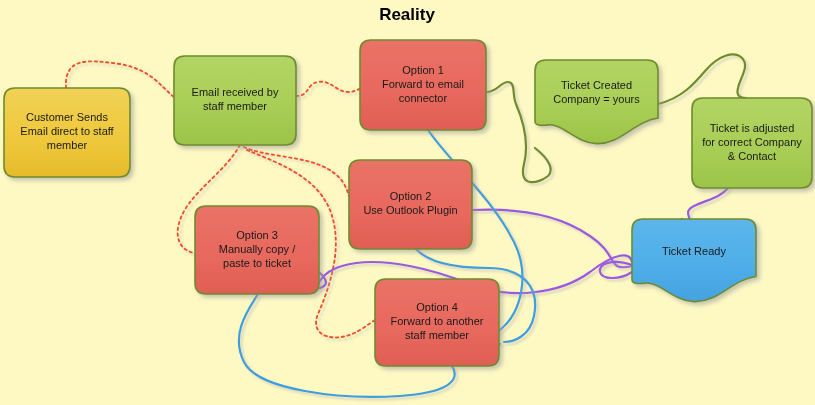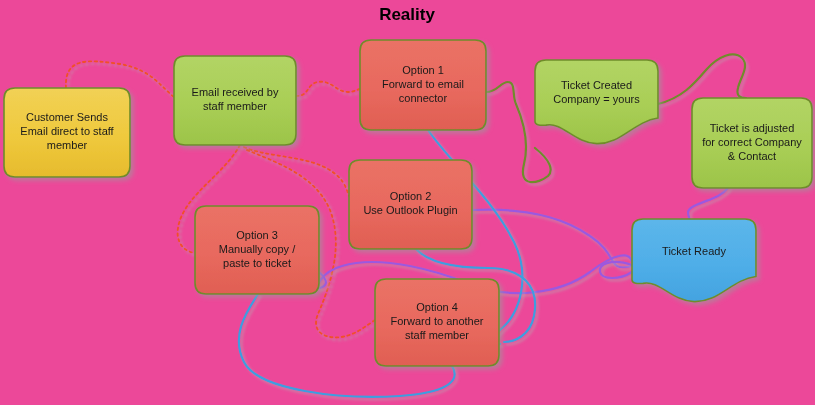--- a/index.html
+++ b/index.html
@@ -8,21 +8,21 @@
     padding: 0;
     background: #ffffff;
   }
   body {
     font-family: "Liberation Sans", sans-serif;
   }
   #canvas {
     position: relative;
     width: 815px;
     height: 405px;
-    background: #ec4899;
+    background: #fef9c3;
     overflow: hidden;
   }
   #diagram-svg {
     position: absolute;
     left: 0;
     top: 0;
     width: 815px;
     height: 405px;
   }
   .node-label {

